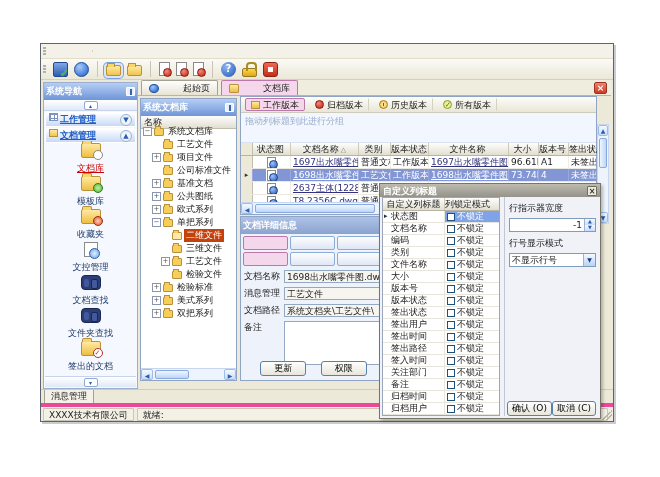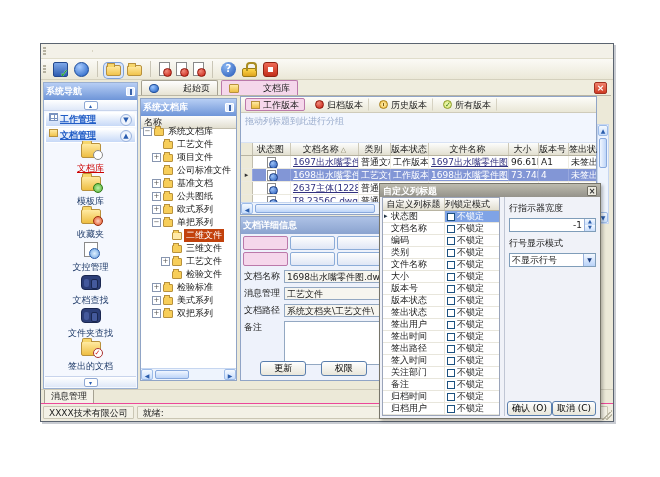--- a/index.html
+++ b/index.html
@@ -166,21 +166,21 @@
   .spin{width:11px;height:100%;display:flex;flex-direction:column;border-left:1px solid #9ab2dc;}
   .spin span{flex:1;font-size:5px;line-height:5px;text-align:center;color:#2b5dab;background:linear-gradient(#f4f9ff,#c8ddfb);}
   .pselect{height:14px;background:#fff;border:1px solid #7f9db9;display:flex;align-items:center;margin-bottom:4px;}
   .pselect .pval{flex:1;padding-left:2px;overflow:hidden;}
   .darr{width:12px;height:100%;text-align:center;line-height:12px;font-size:6px;color:#1a3c80;background:linear-gradient(#f4f9ff,#b8d2f8);border-left:1px solid #9ab2dc;}
   .pbtns{position:absolute;left:2px;right:2px;bottom:0;display:flex;justify-content:space-between;}
   .pbtns .xpbtn{min-width:43px;}
   
   .msgrow{position:absolute;left:0;top:345px;right:0;height:14px;background:#ece9d8;border-top:1px solid #d0ccba;display:flex;}
   .msgtab{margin-left:3px;height:25px;line-height:12px;padding:0 6px;background:#f4f2e8;border:1px solid #a5a192;border-top:none;border-radius:0 0 2px 2px;}
-  .statusbar{position:absolute;left:0;top:359px;right:0;bottom:0;background:#f0ede0;border-top:1px solid #ec4899;display:flex;align-items:center;padding:0 2px;}
+  .statusbar{position:absolute;left:0;top:359px;right:0;bottom:0;background:#f0ede0;border-top:4px solid #ec4899;display:flex;align-items:center;padding:0 2px;}
   .scell{height:13px;line-height:12px;padding:0 5px;border:1px solid #cac6b4;border-radius:1px;background:#f3f1e6;margin-right:3px;}
   .scell.wide{flex:1;}
   .grip2{position:absolute;right:1px;bottom:1px;width:10px;height:10px;background:linear-gradient(135deg,transparent 50%,#b9b5a2 50%,#b9b5a2 60%,transparent 60%,transparent 70%,#b9b5a2 70%,#b9b5a2 80%,transparent 80%);cursor:nwse-resize;}
 </style>
 </head>
 <body>
 
 <div class="stage">
   <div class="win">
 

